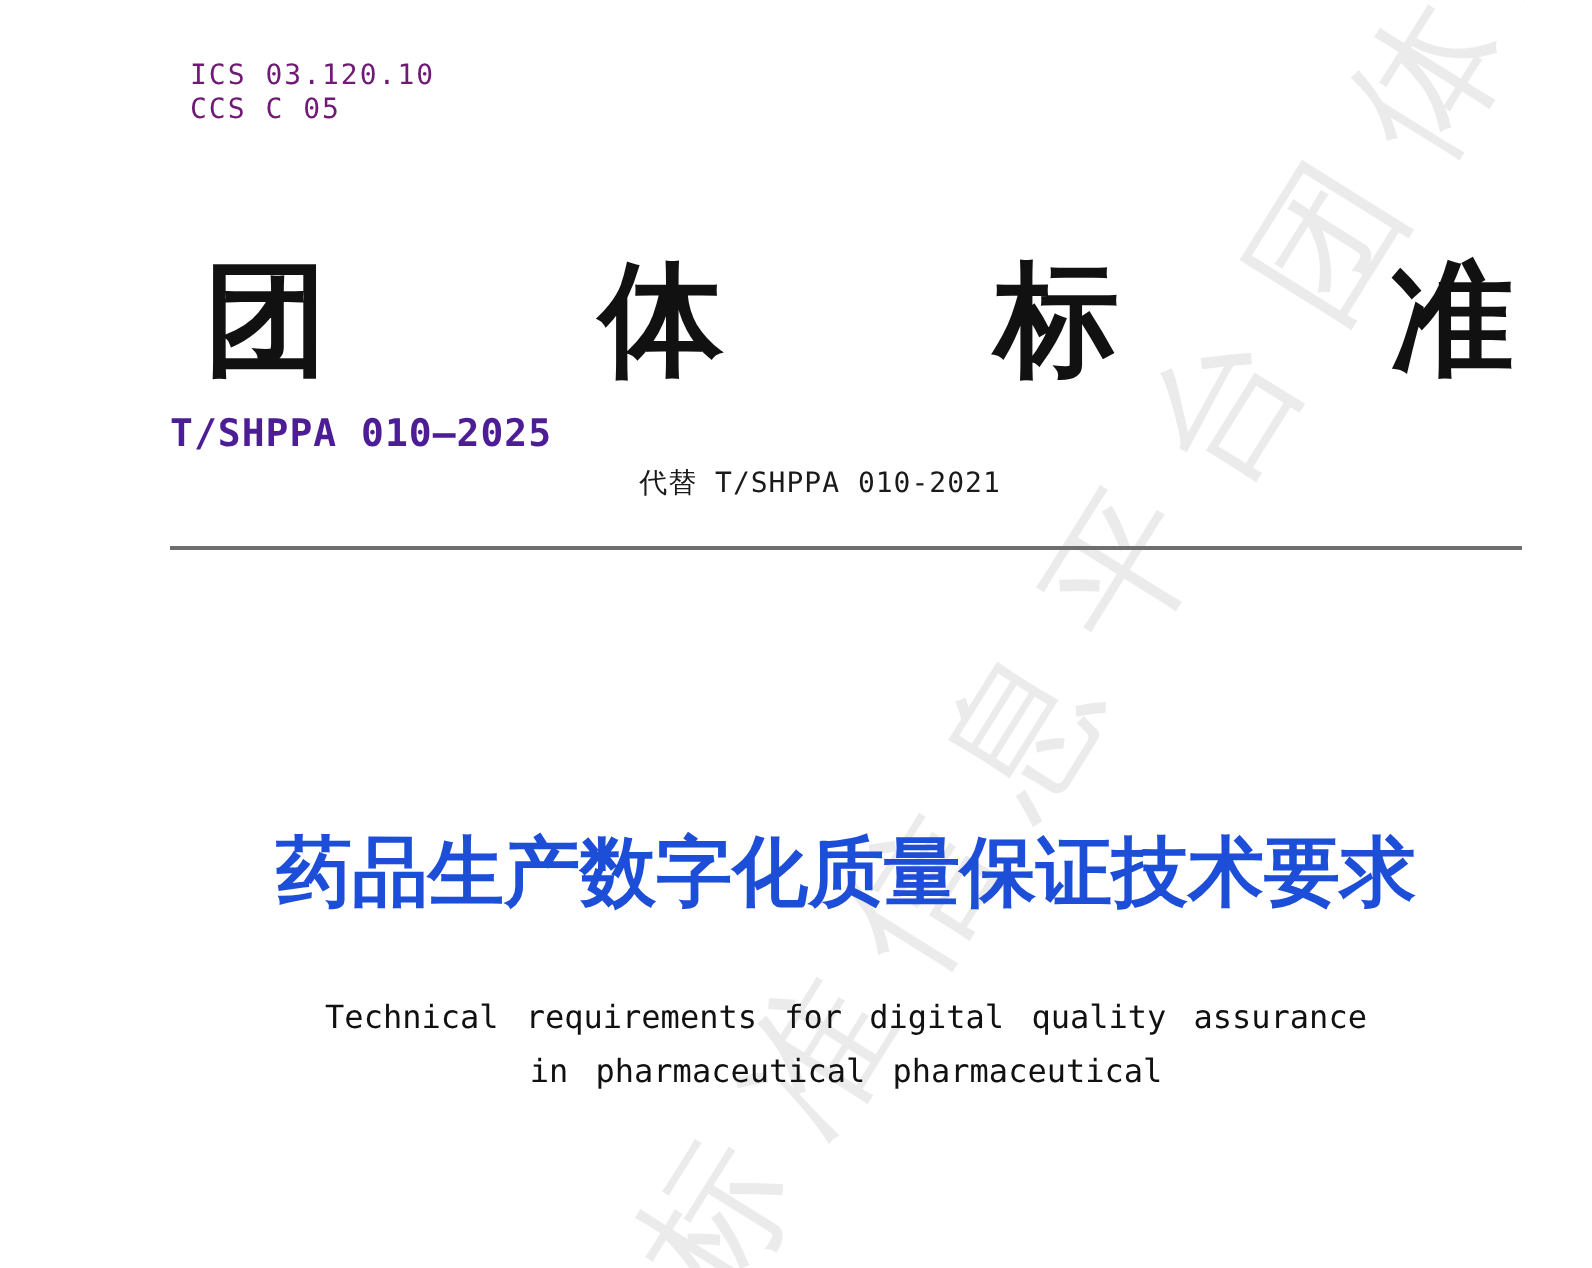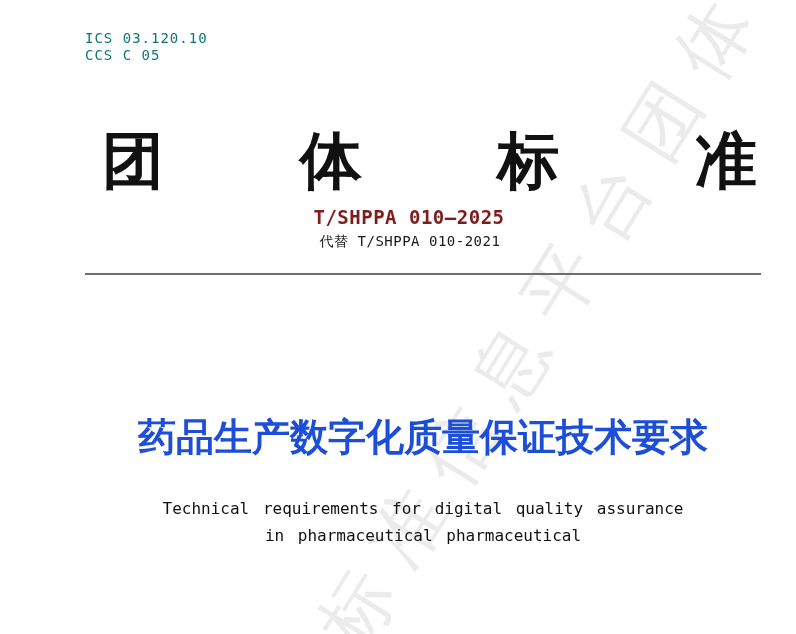--- a/index.html
+++ b/index.html
@@ -31,48 +31,49 @@
     font-family: "Liberation Sans", sans-serif;
   }
 
   .content {
     position: relative;
     z-index: 1;
     padding: 30px 35px 0 85px;
   }
 
   .ics-block {
+    margin-left: 10px;
     font-family: "DejaVu Sans Mono", monospace;
     font-size: 14px;
     font-weight: 500;
     line-height: 17px;
     letter-spacing: 1px;
-    color: #0f766e;
+    color: #701a75;
   }
 
   .doc-type {
     display: flex;
     justify-content: space-between;
     margin: 66px 4px 0 17px; 
     font-size: 62px;
     font-weight: 700;
     line-height: 62px;
     color: #111111;
   }
   .doc-type span { display: block; }
 
   .std-num {
     margin-top: 14px;
-    text-align: center;
+    text-align: left;
     padding-right: 28px;
     font-family: "DejaVu Sans Mono", monospace;
     font-size: 19px;
     font-weight: 600;
     letter-spacing: 0.5px;
-    color: #7f1d1d;
+    color: #4c1d95;
   }
 
   .replaces {
     margin-top: 5px;
     text-align: center;
     padding-right: 26px;
     font-family: "DejaVu Sans Mono", monospace;
     font-size: 14px;
     font-weight: 500;
     letter-spacing: 0.5px;

